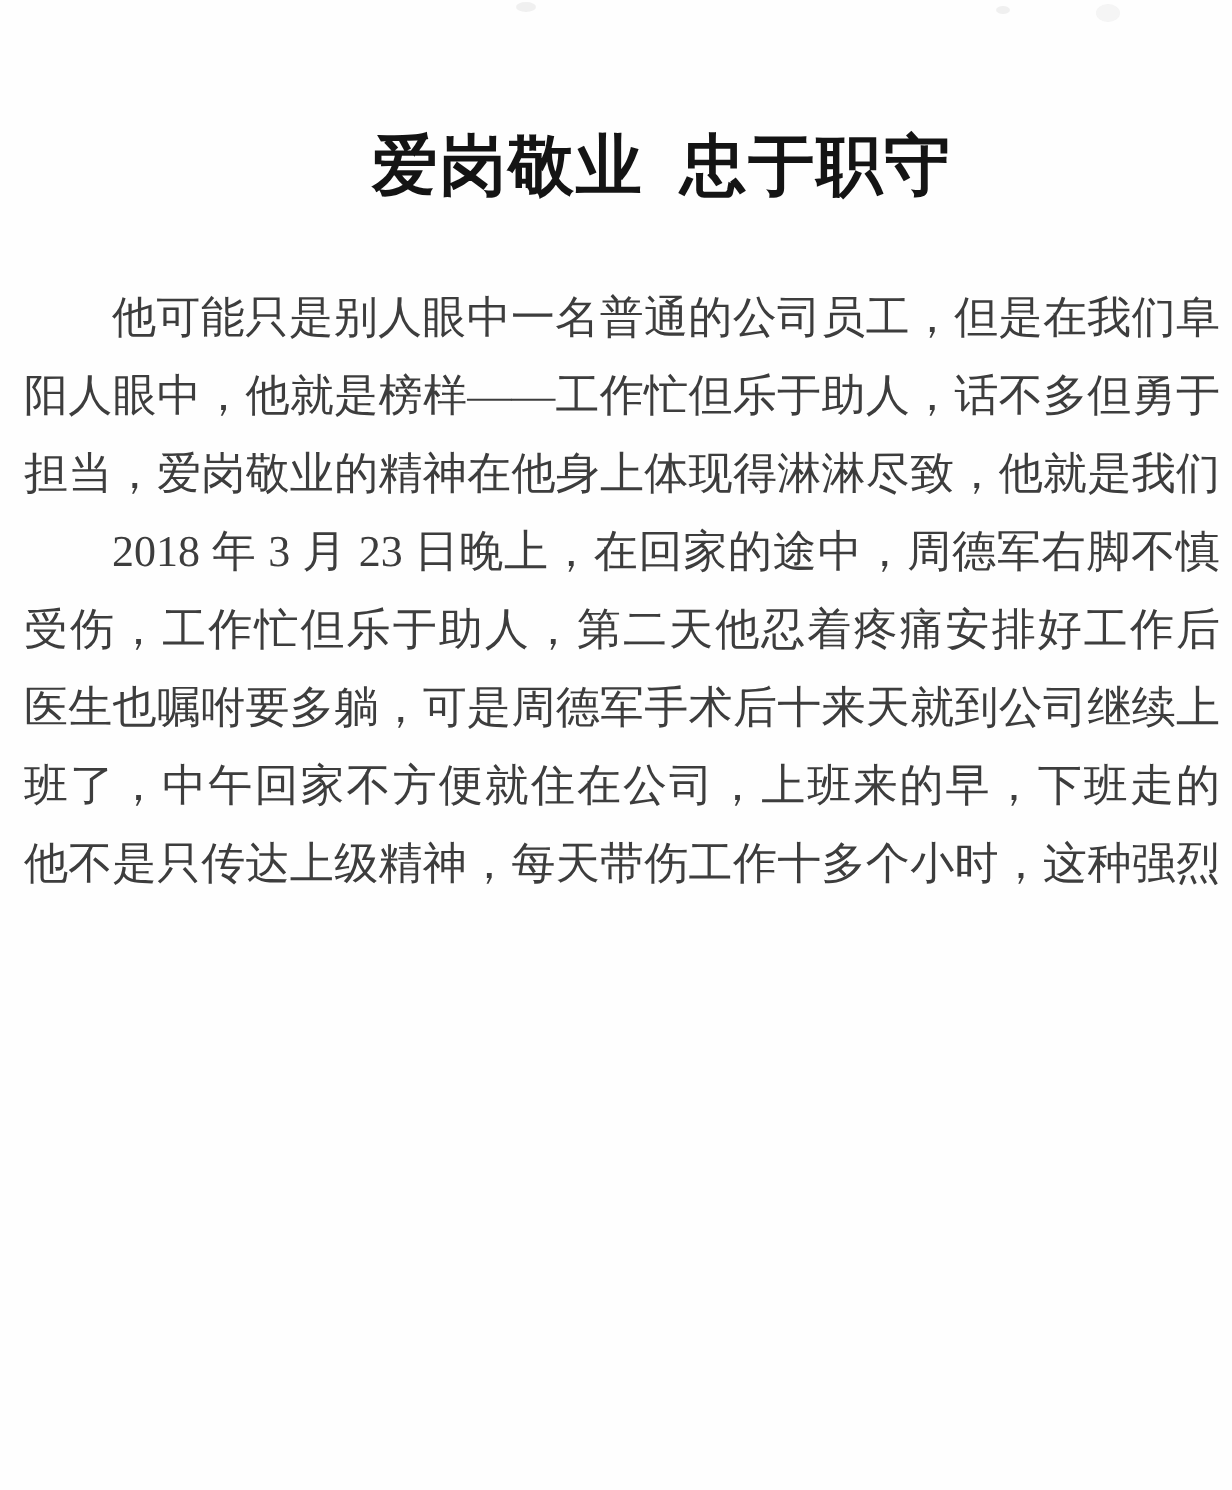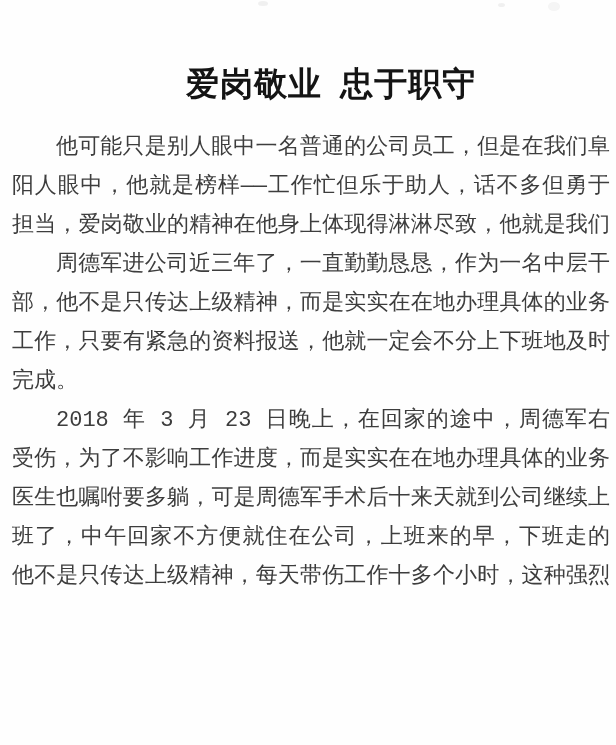--- a/index.html
+++ b/index.html
@@ -20,25 +20,24 @@
     text-align: center;
     font-weight: bold;
     font-size: 33px;
     line-height: 44px;
     color: #141414;
     letter-spacing: 1px;
     word-spacing: 9px;
     padding-left: 46px;
   }
   .doc-body {
-    margin-top: 22px;
+    margin-top: 33px;
     padding-left: 12px;
     padding-right: 6px;
     color: #3d3d3d;
-    font-family: Liberation Mono, monospace;
   }
   .paragraph {
     margin: 0;
   }
   .line {
     font-size: 22px;
     line-height: 39px;
     height: 39px;
     overflow: hidden;
     color: #3d3d3d;
@@ -72,26 +71,20 @@
 
   <div class="doc-title">爱岗敬业 忠于职守</div>
 
   <div class="doc-body">
       <div class="paragraph">
         <div class="line first fill">他可能只是别人眼中一名普通的公司员工，但是在我们阜</div>
         <div class="line fill">阳人眼中，他就是榜样——工作忙但乐于助人，话不多但勇于</div>
         <div class="line fill">担当，爱岗敬业的精神在他身上体现得淋淋尽致，他就是我们</div>
       </div>
       <div class="paragraph">
-        <div class="line first fill">周德军进公司近三年了，一直勤勤恳恳，作为一名中层干</div>
-        <div class="line fill">部，他不是只传达上级精神，而是实实在在地办理具体的业务</div>
-        <div class="line fill">工作，只要有紧急的资料报送，他就一定会不分上下班地及时</div>
-        <div class="line">完成。</div>
-      </div>
-      <div class="paragraph">
         <div class="line first fill">2018 年 3 月 23 日晚上，在回家的途中，周德军右脚不慎</div>
-        <div class="line fill">受伤，为了不影响工作进度，而是实实在在地办理具体的业务</div>
+        <div class="line fill">受伤，工作忙但乐于助人，第二天他忍着疼痛安排好工作后</div>
         <div class="line fill">医生也嘱咐要多躺，可是周德军手术后十来天就到公司继续上</div>
         <div class="line fill">班了，中午回家不方便就住在公司，上班来的早，下班走的迟，</div>
         <div class="line fill">他不是只传达上级精神，每天带伤工作十多个小时，这种强烈</div>
       </div>
     </div>
 </div>
 
 </body></html>

